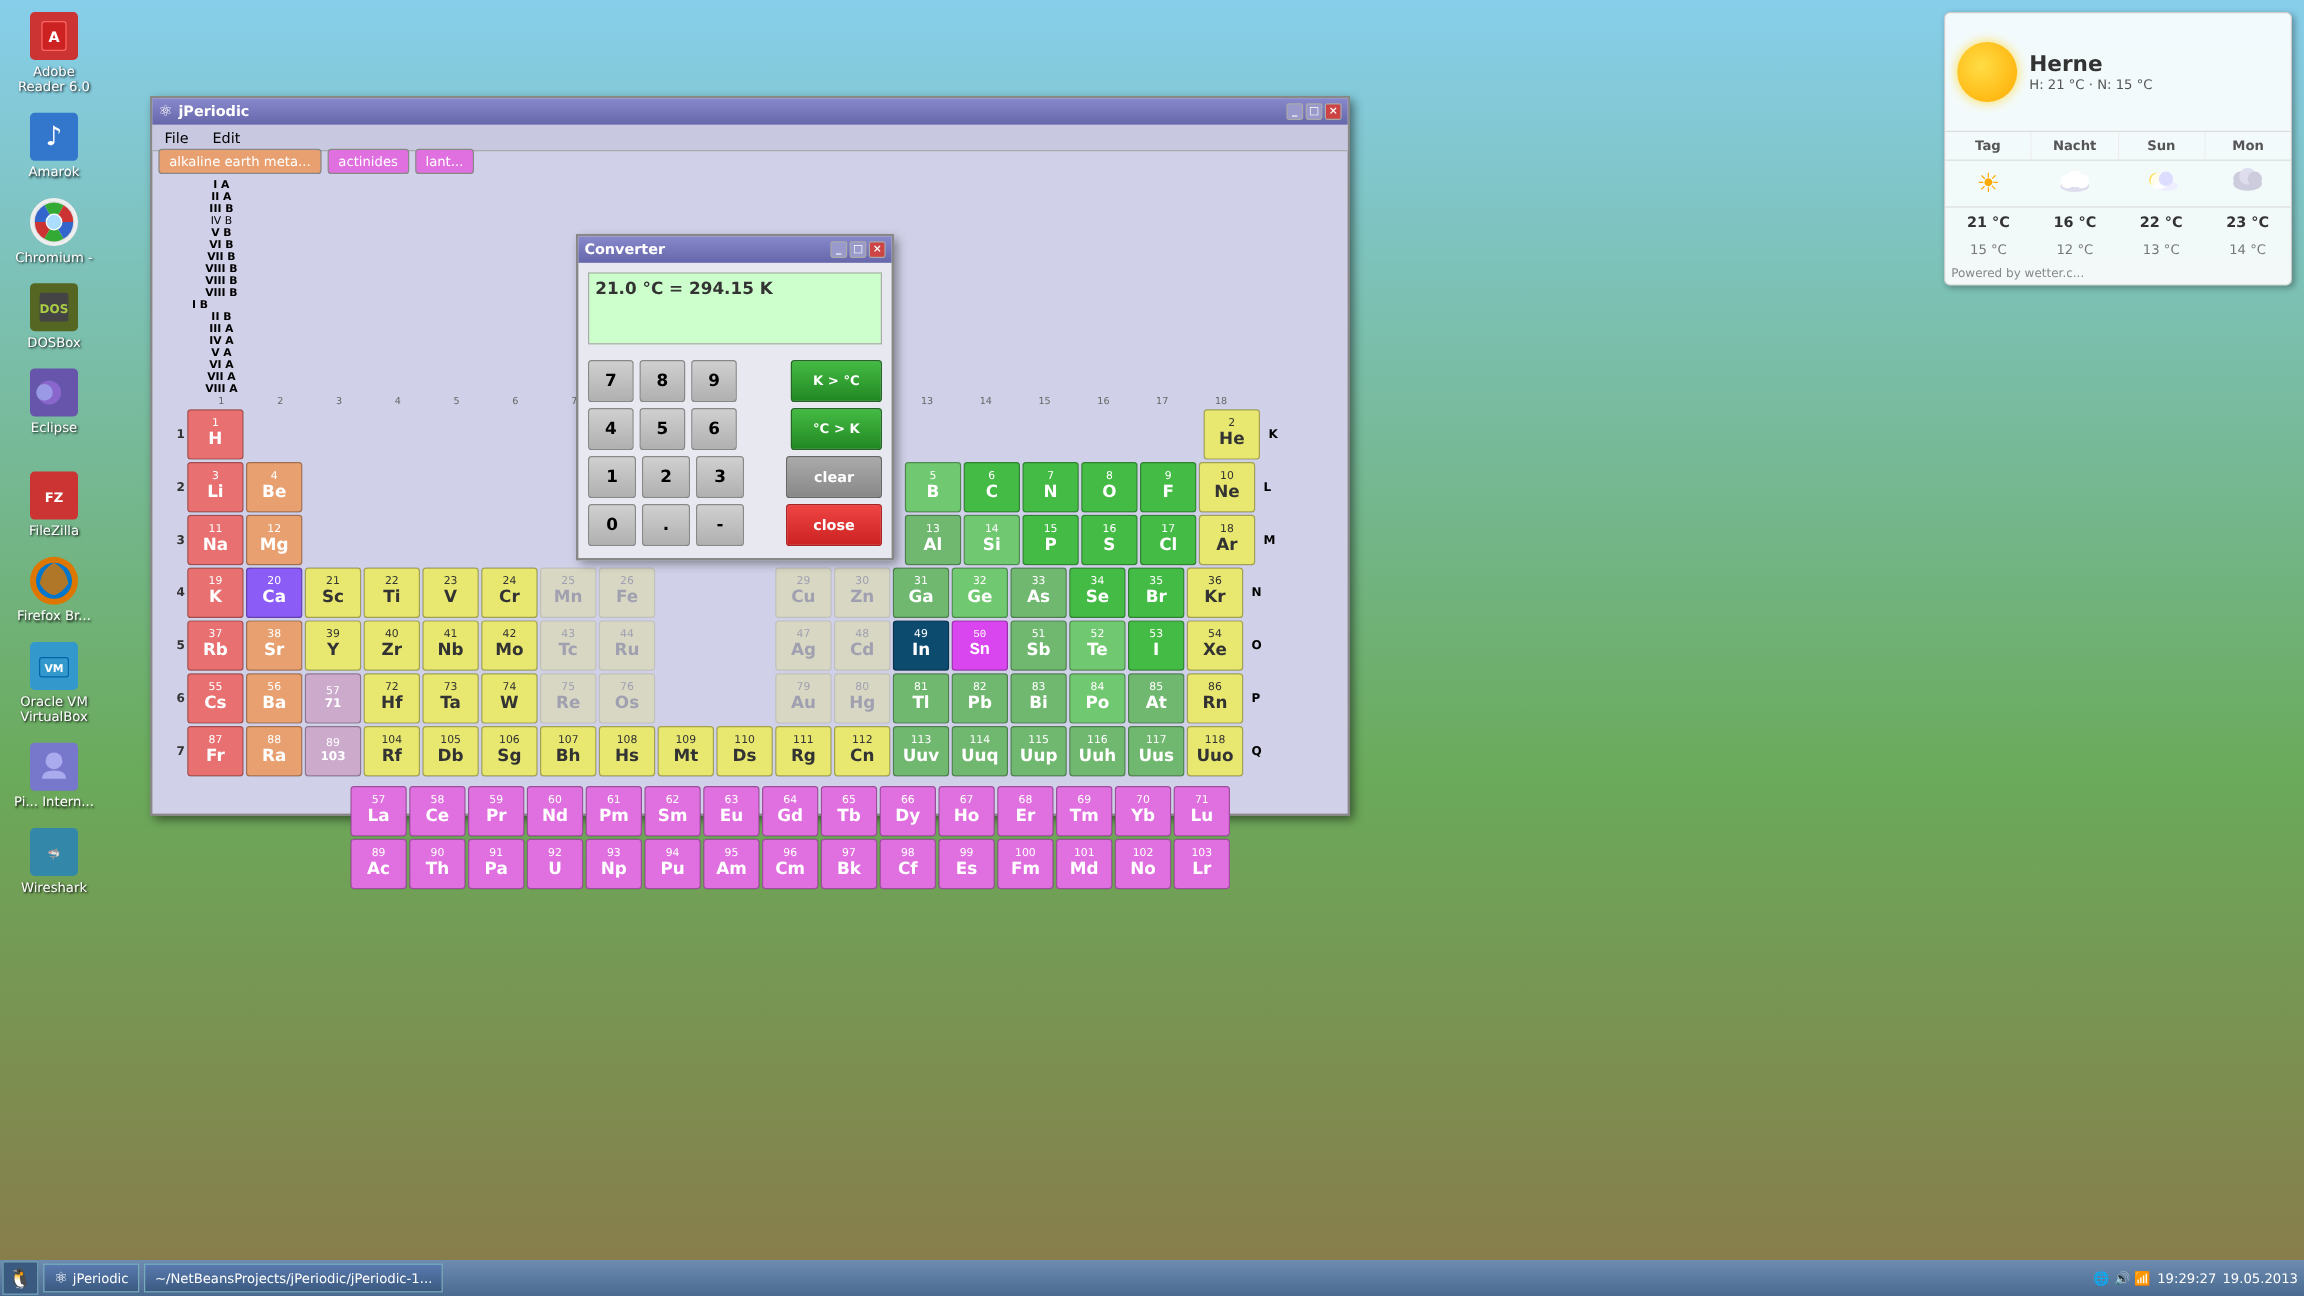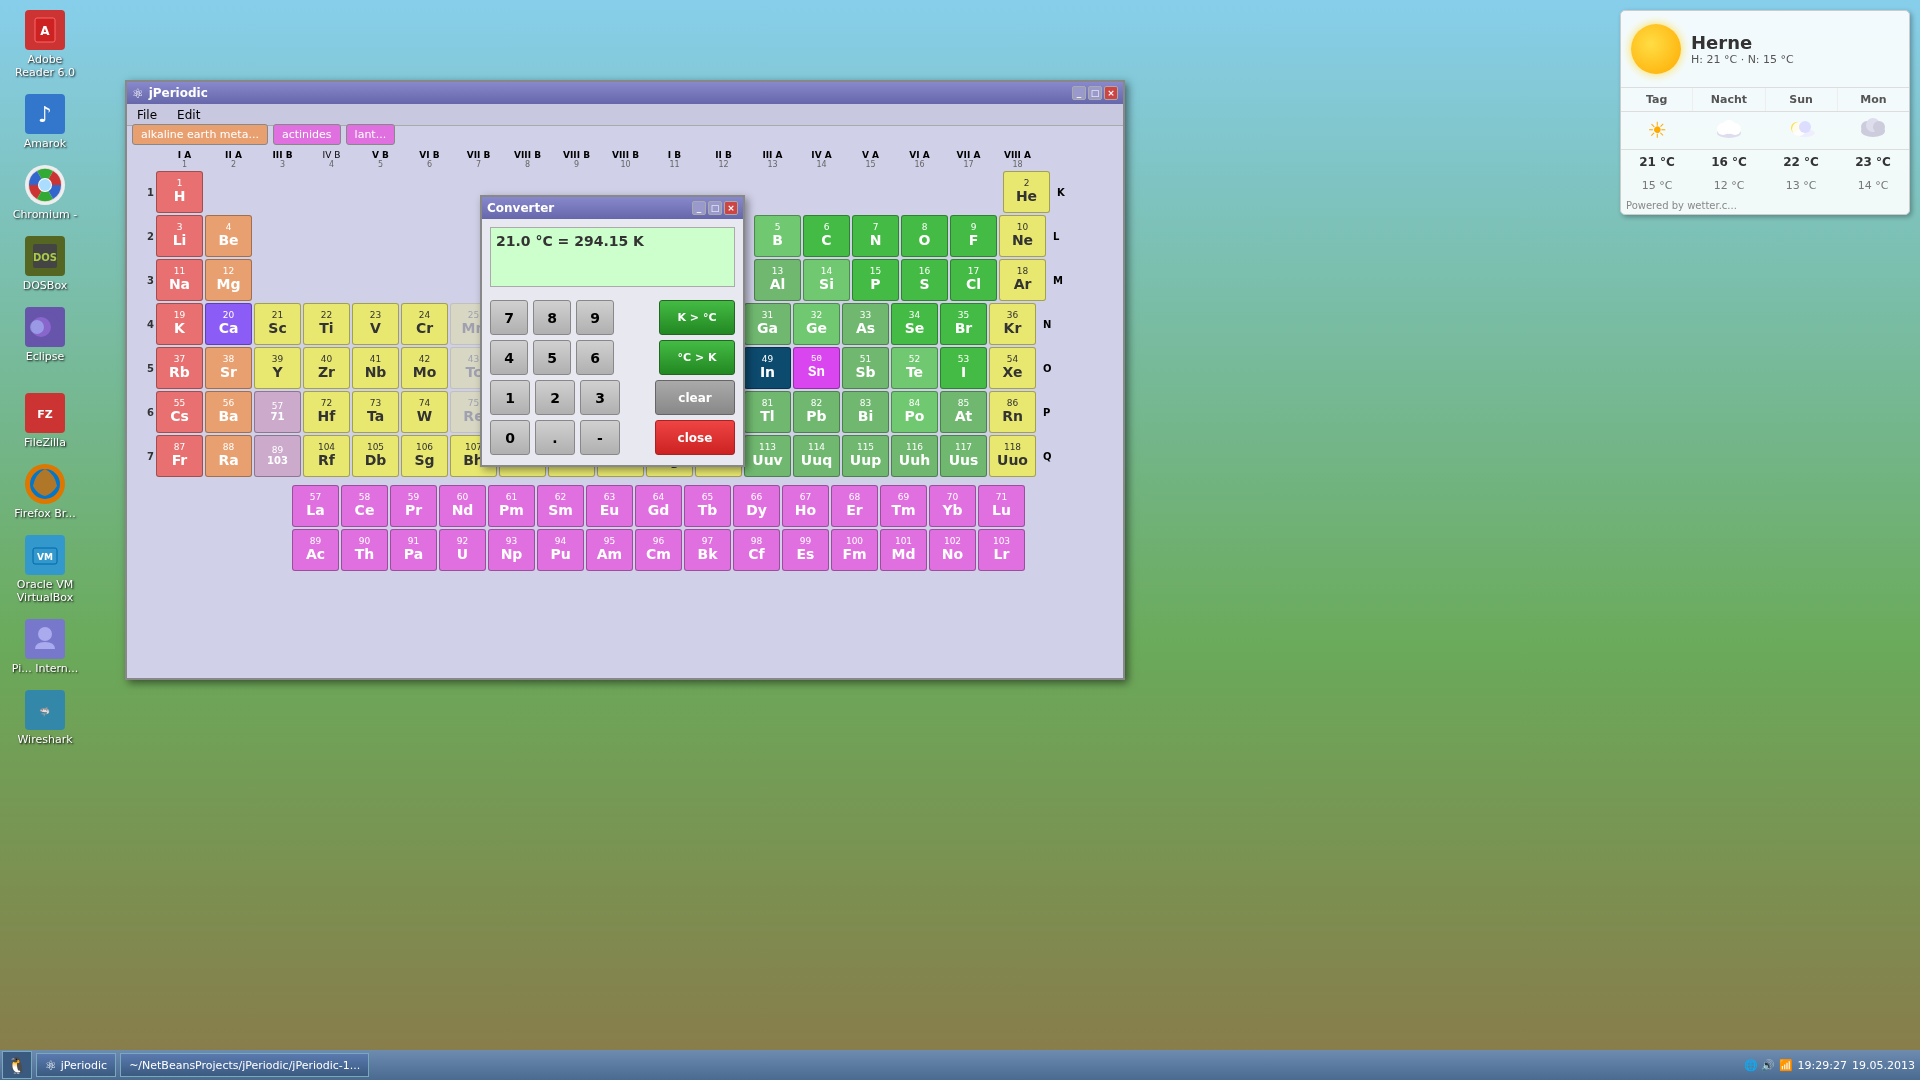--- a/index.html
+++ b/index.html
@@ -337,21 +337,21 @@
       background: rgba(255,255,255,0.9);
       border: 1px solid #ccc;
       border-radius: 5px;
       box-shadow: 2px 2px 5px rgba(0,0,0,0.3);
       z-index: 50;
     }
 
     .weather-header {
       display: flex;
       align-items: center;
-      padding: 13px 10px;
+      padding: 24px 10px;
       border-bottom: 1px solid #ddd;
     }
 
     .weather-icon-large {
       width: 50px;
       height: 50px;
       margin-right: 10px;
       background: radial-gradient(circle at 40% 40%, #ffdd44, #ffaa00);
       border-radius: 50%;
       box-shadow: 0 0 10px #ffdd44;
@@ -556,32 +556,32 @@
     </div>
 
     <div class="legend-row" style="margin-top:-5px;">
       <div class="legend-btn" style="background:#e8a070;color:white;">alkaline earth meta...</div>
       <div class="legend-btn legend-actinides">actinides</div>
       <div class="legend-btn" style="background:#e070e0;color:white;">lant...</div>
     </div>
 
     <div style="padding: 2px 5px; overflow:hidden;">
 
-      <div style="display:flex; margin-left:28px; gap:0;">
+      <div style="display:flex; margin-left:28px; gap:0;flex-direction:column;">
         <div style="width:49px;text-align:center;font-size:9px;font-weight:bold;">I A</div>
         <div style="width:49px;text-align:center;font-size:9px;font-weight:bold;">II A</div>
         <div style="width:49px;text-align:center;font-size:9px;font-weight:bold;">III B</div>
         <div style="width:49px;text-align:center;font-size:9px;font-weight:normal;">IV B</div>
         <div style="width:49px;text-align:center;font-size:9px;font-weight:bold;">V B</div>
         <div style="width:49px;text-align:center;font-size:9px;font-weight:bold;">VI B</div>
         <div style="width:49px;text-align:center;font-size:9px;font-weight:bold;">VII B</div>
         <div style="width:49px;text-align:center;font-size:9px;font-weight:bold;">VIII B</div>
         <div style="width:49px;text-align:center;font-size:9px;font-weight:bold;">VIII B</div>
         <div style="width:49px;text-align:center;font-size:9px;font-weight:bold;">VIII B</div>
-        <div style="width:49px;text-align:center;font-size:9px;font-weight:bold;">I B</div>
+        <div style="width:49px;font-size:9px;font-weight:bold;">I B</div>
         <div style="width:49px;text-align:center;font-size:9px;font-weight:bold;">II B</div>
         <div style="width:49px;text-align:center;font-size:9px;font-weight:bold;">III A</div>
         <div style="width:49px;text-align:center;font-size:9px;font-weight:bold;">IV A</div>
         <div style="width:49px;text-align:center;font-size:9px;font-weight:bold;">V A</div>
         <div style="width:49px;text-align:center;font-size:9px;font-weight:bold;">VI A</div>
         <div style="width:49px;text-align:center;font-size:9px;font-weight:bold;">VII A</div>
         <div style="width:49px;text-align:center;font-size:9px;font-weight:bold;">VIII A</div>
       </div>
 
       <div style="display:flex; margin-left:28px; gap:0;">

